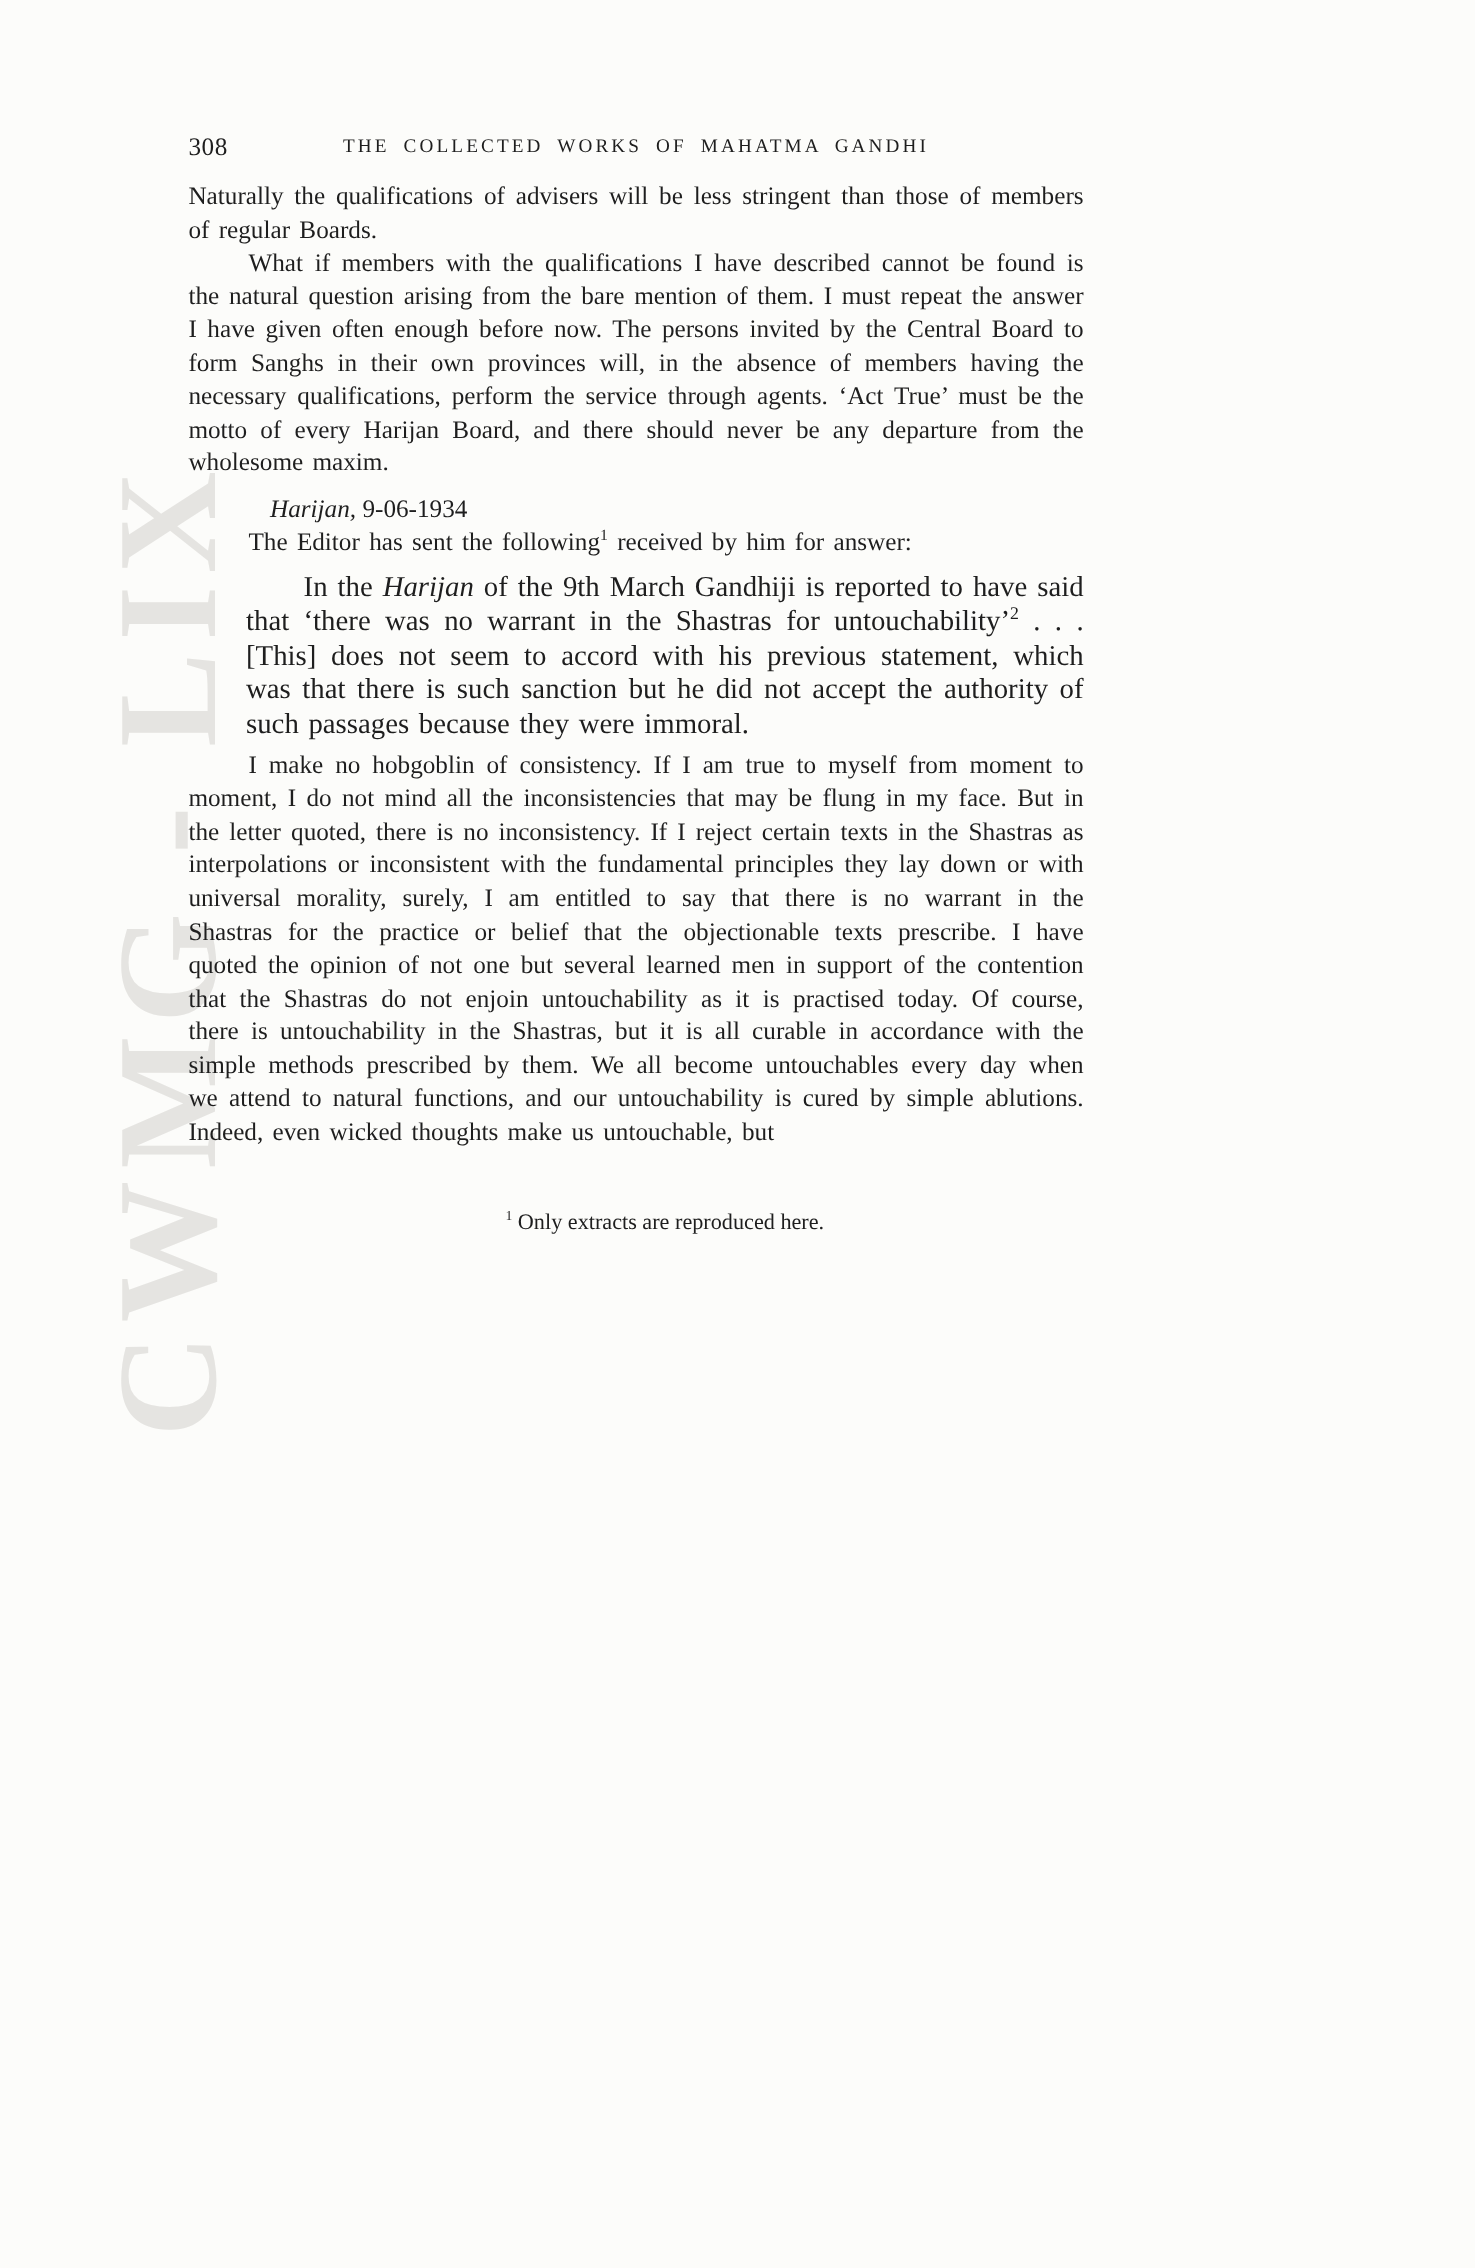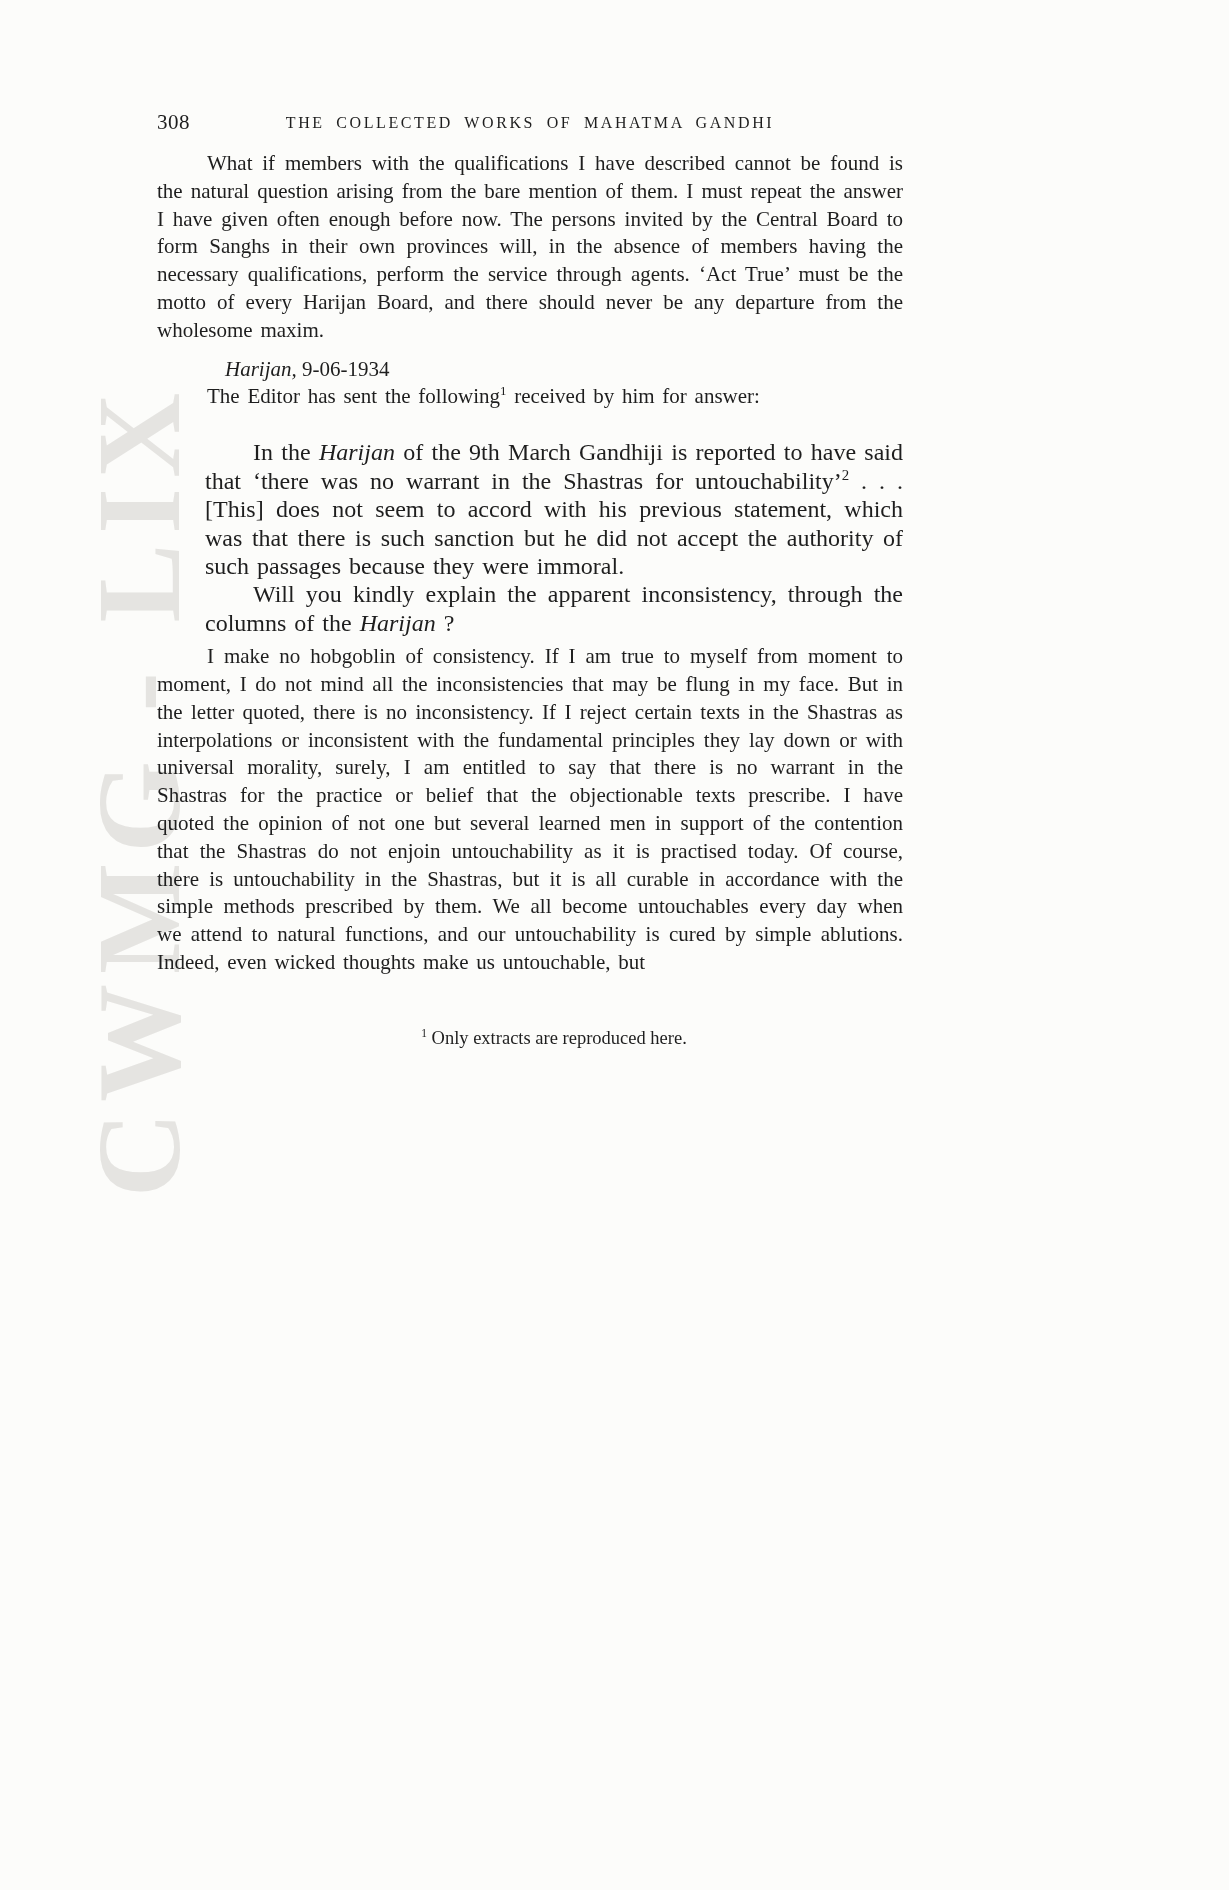--- a/index.html
+++ b/index.html
@@ -83,21 +83,21 @@
   .section-heading {
     margin: 60px 10px 24px 0;
     text-align: center;
     font-size: 21.5px;
     font-weight: normal;
     letter-spacing: 1.2px;
     word-spacing: 5px;
     white-space: pre-wrap;
   }
 
-  .intro-para { margin-bottom: 28px; }
+  .intro-para { margin-bottom: 10px; }
 
   .quote-block {
     margin: 0 0 6px 48px;
     width: 698px;
   }
   .quote-para {
     margin: 0;
     font-size: 24px;
     line-height: 28.4px;
     text-align: justify;
@@ -122,31 +122,31 @@
 
   <div class="watermark">CWMG - LIX</div>
 
   <header class="running-head">
     <span class="page-num">308</span>
     <span class="running-title">THE COLLECTED WORKS OF MAHATMA GANDHI</span>
   </header>
 
   <main class="text-block">
 
+    <p class="body-para no-indent">Naturally the qualifications of advisers will be less stringent than those of members of regular Boards.</p>
 
     <p class="body-para">What if members with the qualifications I have described cannot be found is the natural question arising from the bare mention of them. I must repeat the answer I have given often enough before now. The persons invited by the Central Board to form Sanghs in their own provinces will, in the absence of members having the necessary qualifications, perform the service through agents. ‘Act True’ must be the motto of every Harijan Board, and there should never be any departure from the wholesome maxim.</p>
 
     <p class="source-line"><span style="font-style: italic; margin-left: 24px;">Harijan,</span><span> 9-06-1934</span></p>
 
 
     <p class="body-para intro-para"><span>The Editor has sent the following</span><sup>1</sup><span> received by him for answer:</span></p>
 
     <div class="quote-block">
       <p class="quote-para"><span>In the </span><span style="font-style: italic;">Harijan</span><span> of the 9th March Gandhiji is reported to have said that ‘there was no warrant in the Shastras for untouchability’</span><sup>2</sup><span> . . . [This] does not seem to accord with his previous statement, which was that there is such sanction but he did not accept the authority of such passages because they were immoral.</span></p>
-      <p class="quote-para"><span>Will you kindly explain the apparent inconsistency, through the columns of the </span><span style="font-style: italic;">Harijan</span><span> ?</span></p>
     </div>
 
     <p class="body-para">I make no hobgoblin of consistency. If I am true to myself from moment to moment, I do not mind all the inconsistencies that may be flung in my face. But in the letter quoted, there is no inconsistency. If I reject certain texts in the Shastras as interpolations or inconsistent with the fundamental principles they lay down or with universal morality, surely, I am entitled to say that there is no warrant in the Shastras for the practice or belief that the objectionable texts prescribe. I have quoted the opinion of not one but several learned men in support of the contention that the Shastras do not enjoin untouchability as it is practised today. Of course, there is untouchability in the Shastras, but it is all curable in accordance with the simple methods prescribed by them. We all become untouchables every day when we attend to natural functions, and our untouchability is cured by simple ablutions. Indeed, even wicked thoughts make us untouchable, but</p>
 
     <div class="footnotes">
       <p class="footnote"><sup>1</sup><span> Only extracts are reproduced here.</span></p>
     </div>
 
   </main>
 </div>

